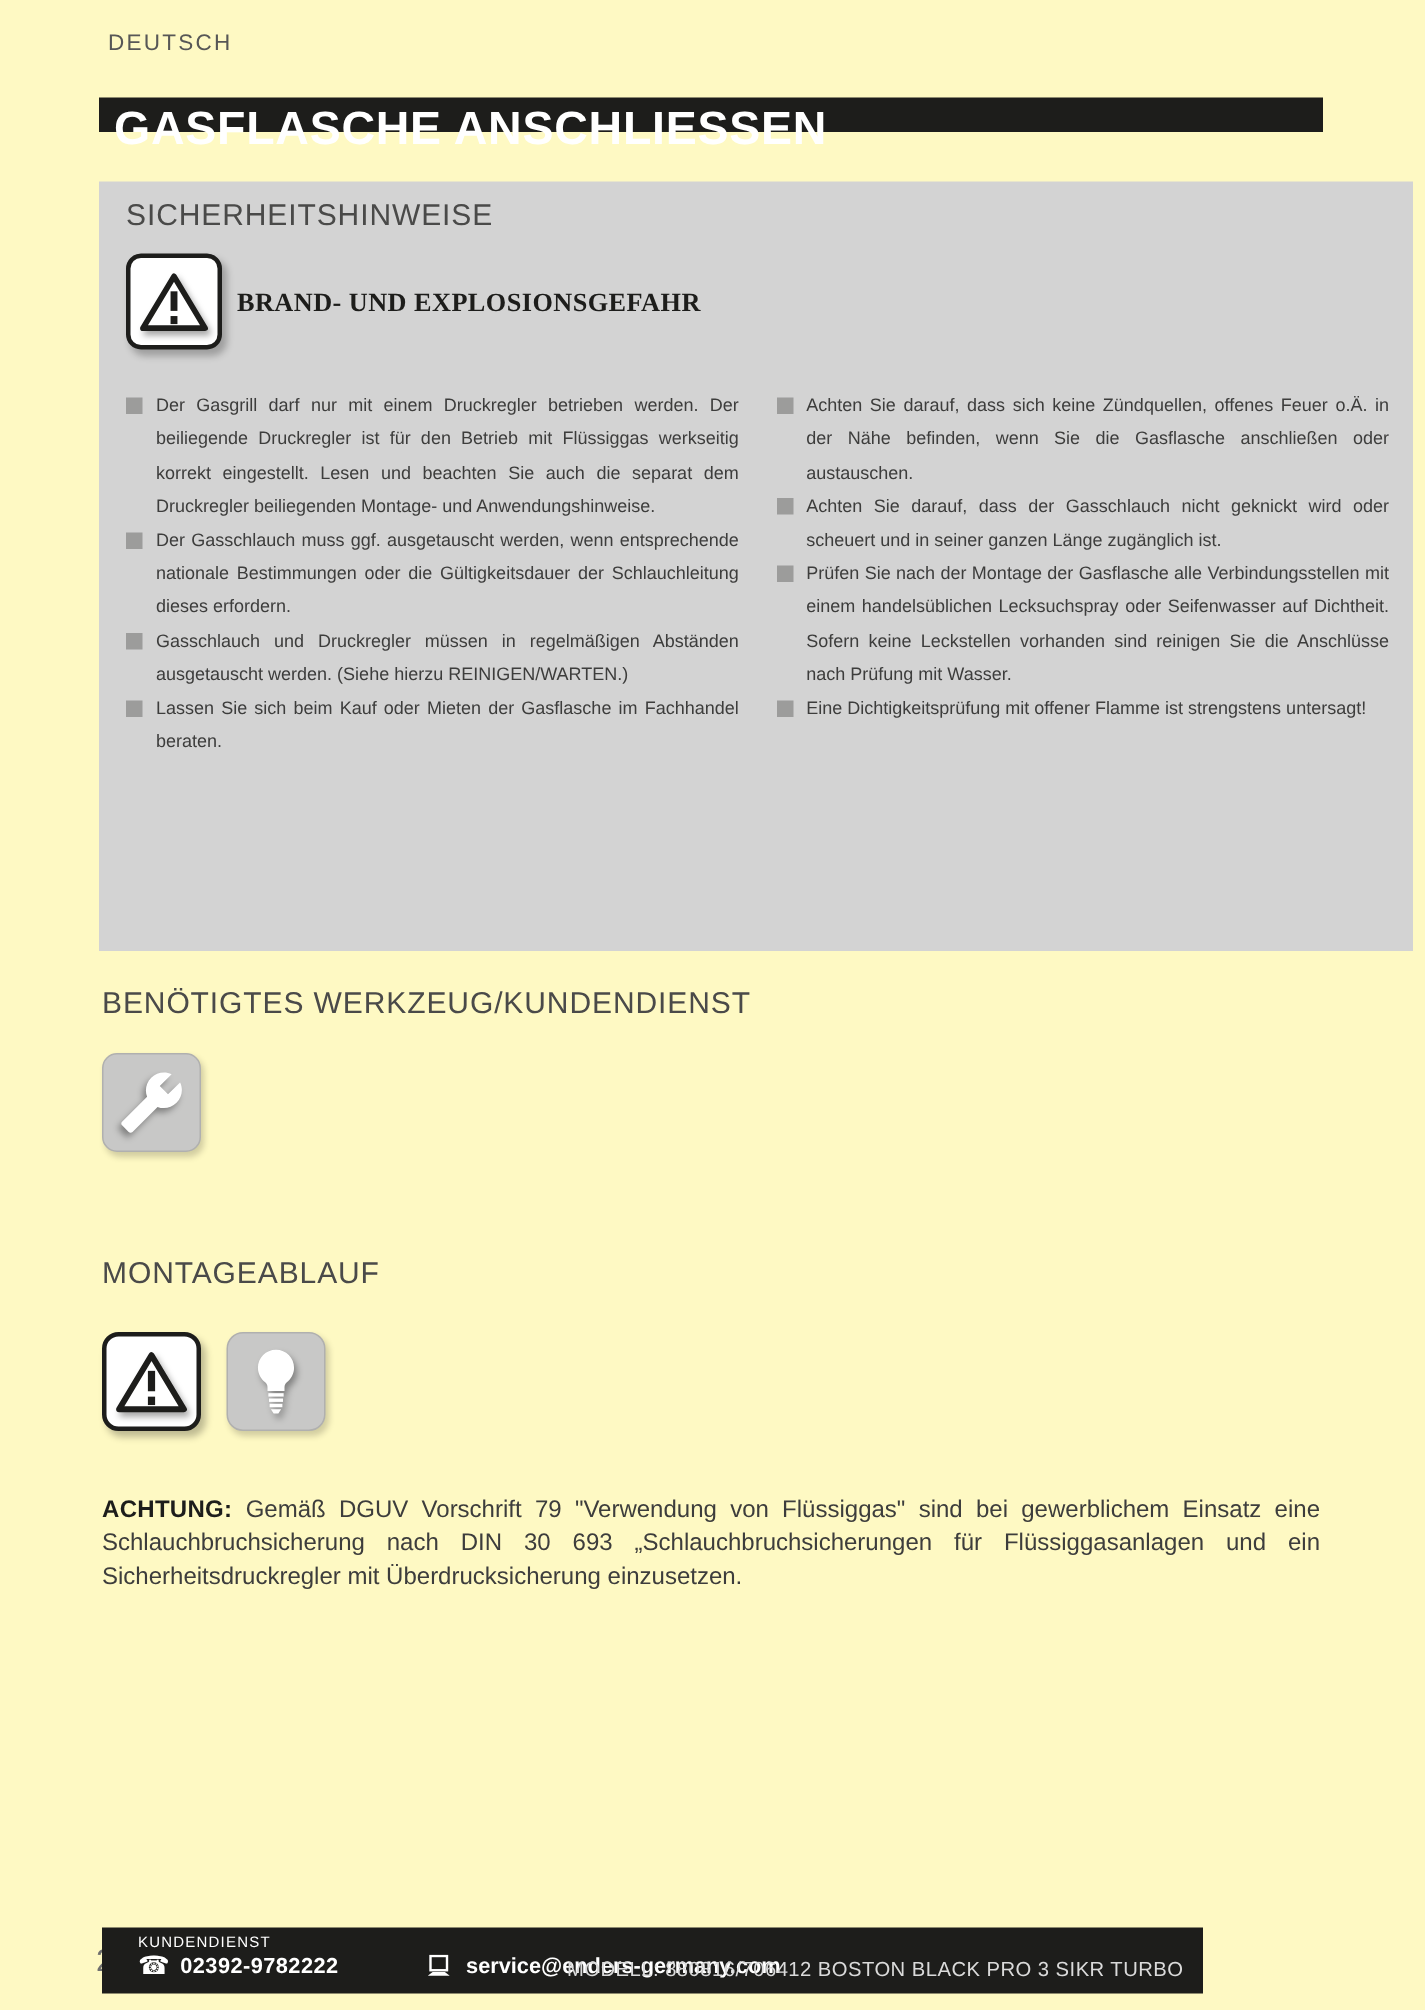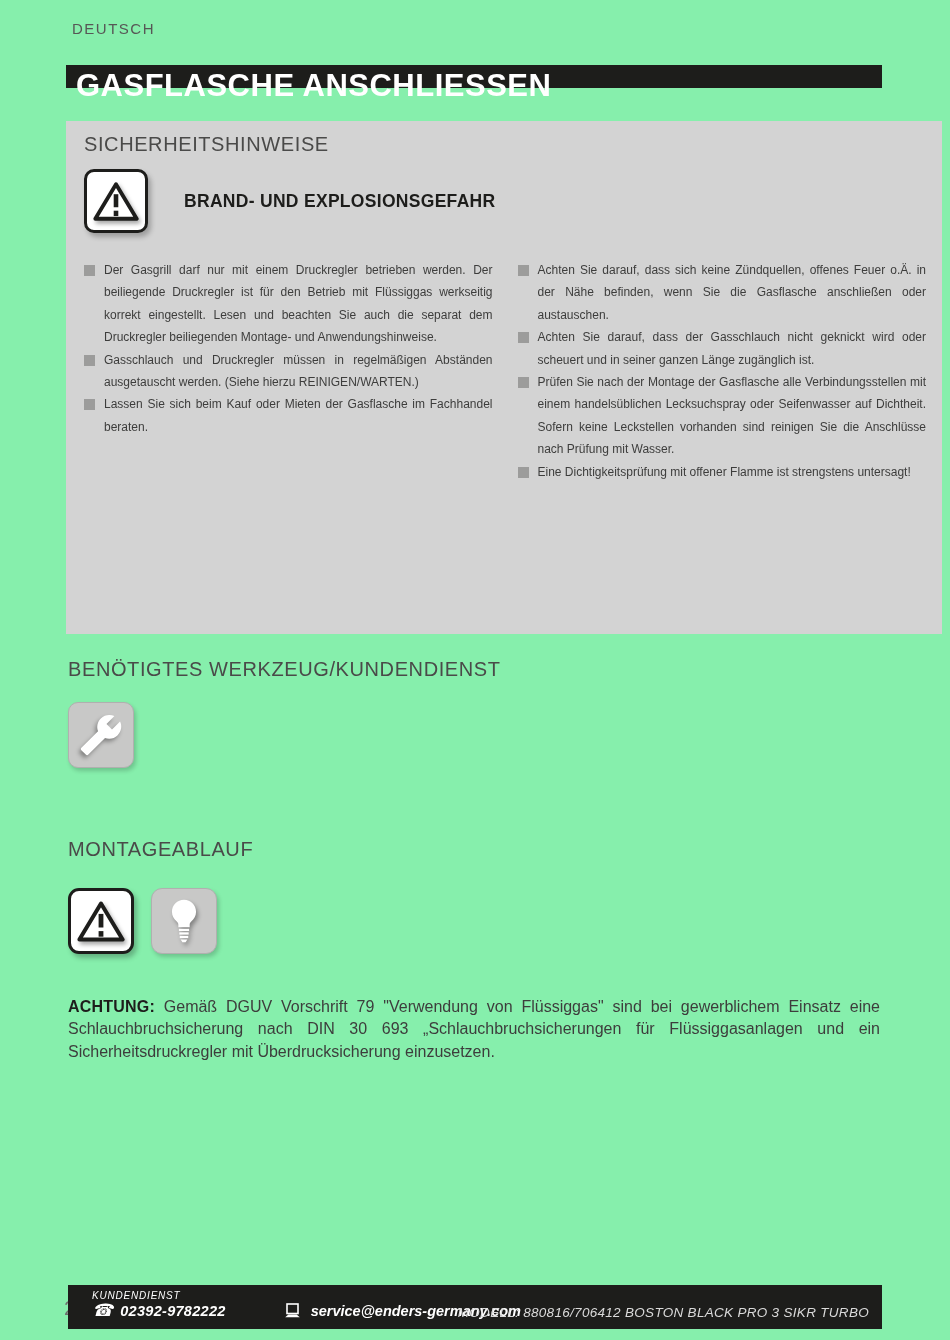--- a/index.html
+++ b/index.html
@@ -1,17 +1,17 @@
 <!DOCTYPE html>
 <html lang="de"><head>
 <meta charset="utf-8">
 <style>
   html,body { margin:0; padding:0; background:#ffffff; }
   .page {
-    position:relative; width:950px; height:1340px; background:#86efac;
+    position:relative; width:950px; height:1340px; background:#fef9c3;
     font-family:"Liberation Sans", sans-serif; color:#3d3d3c; overflow:hidden;
   }
 
   
   .lang-label {
     position:absolute; left:72px; top:20px;
     font-size:15px; letter-spacing:1.5px; color:#575756;
   }
 
   
@@ -38,22 +38,23 @@
   .tile.white {
     background:#ffffff; border:3px solid #1d1d1b;
     box-shadow:3px 4px 5px rgba(0,0,0,0.25);
   }
   .tile.gray {
     background:#c8c8c7; border:1px solid #b0b0af;
     box-shadow:2px 3px 4px rgba(0,0,0,0.18);
   }
   .glyph-shadow { filter:drop-shadow(2px 3px 2px rgba(0,0,0,0.35)); }
   .hazard-label {
-    margin-left:36px; font-size:17.5px; font-weight:bold; color:#1d1d1b;
+    margin-left:10px; font-size:17.5px; font-weight:bold; color:#1d1d1b;
     letter-spacing:0.3px;
+    font-family:Liberation Serif, serif;
   }
 
   .cols { display:flex; gap:25px; margin-top:26px; }
   .col { flex:1; min-width:0; }
   ul.bullets { list-style:none; margin:0; padding:0; }
   ul.bullets li { display:flex; }
   .marker {
     flex:0 0 11px; width:11px; height:11px; background:#9c9c9b;
     margin-top:6px; margin-right:9px;
   }
@@ -79,22 +80,22 @@
     flex:1; min-width:0; font-size:16px; line-height:22.4px;
     text-align:justify; hyphens:auto; -webkit-hyphens:auto; margin:0;
   }
   .note strong { color:#1d1d1b; letter-spacing:0.2px; }
 
   
   .page-number {
     position:absolute; left:22px; top:1296px; font-size:21px; color:#6f6f6e;margin-left:42px;
   }
   .footer-bar {
-    position:absolute; left:68px; top:1285px; width:814px; height:44px;
-    background:#1d1d1b; color:#ffffff; box-sizing:border-box;font-style:italic;
+    position:absolute; left:68px; top:1285px; width:734px; height:44px;
+    background:#1d1d1b; color:#ffffff; box-sizing:border-box;
   }
   .kd-block { position:absolute; left:24px; top:5px; }
   .kd-title { font-size:10px; letter-spacing:0.8px; }
   .kd-row { display:flex; align-items:center; margin-top:1px; }
   .phone-icon { font-size:17px; line-height:1; }
   .kd-phone { font-size:14.5px; font-weight:bold; margin-left:7px; letter-spacing:0.3px; }
   .email-wrap { display:flex; align-items:center; margin-left:57px; }
   .kd-email { font-size:14.5px; font-weight:bold; margin-left:9px; }
   .model-text {
     position:absolute; right:13px; bottom:9px; font-size:13.5px;
@@ -126,20 +127,24 @@
 
     <div class="cols">
       <div class="col">
         <ul class="bullets">
 
             <li>
               <span class="marker"></span>
               <span class="btxt">Der Gasgrill darf nur mit einem Druckregler betrieben werden. Der beiliegende Druckregler ist für den Betrieb mit Flüssiggas werkseitig korrekt eingestellt. Lesen und beachten Sie auch die separat dem Druckregler beiliegenden Montage- und Anwendungshinweise.</span>
             </li>
 
+            <li>
+              <span class="marker"></span>
+              <span class="btxt">Der Gasschlauch muss ggf. ausgetauscht werden, wenn entsprechende nationale Bestimmungen oder die Gültigkeitsdauer der Schlauchleitung dieses erfordern.</span>
+            </li>
 
             <li>
               <span class="marker"></span>
               <span class="btxt">Gasschlauch und Druckregler müssen in regelmäßigen Abständen ausgetauscht werden. (Siehe hierzu REINIGEN/WARTEN.)</span>
             </li>
 
             <li>
               <span class="marker"></span>
               <span class="btxt">Lassen Sie sich beim Kauf oder Mieten der Gasflasche im Fachhandel beraten.</span>
             </li>

